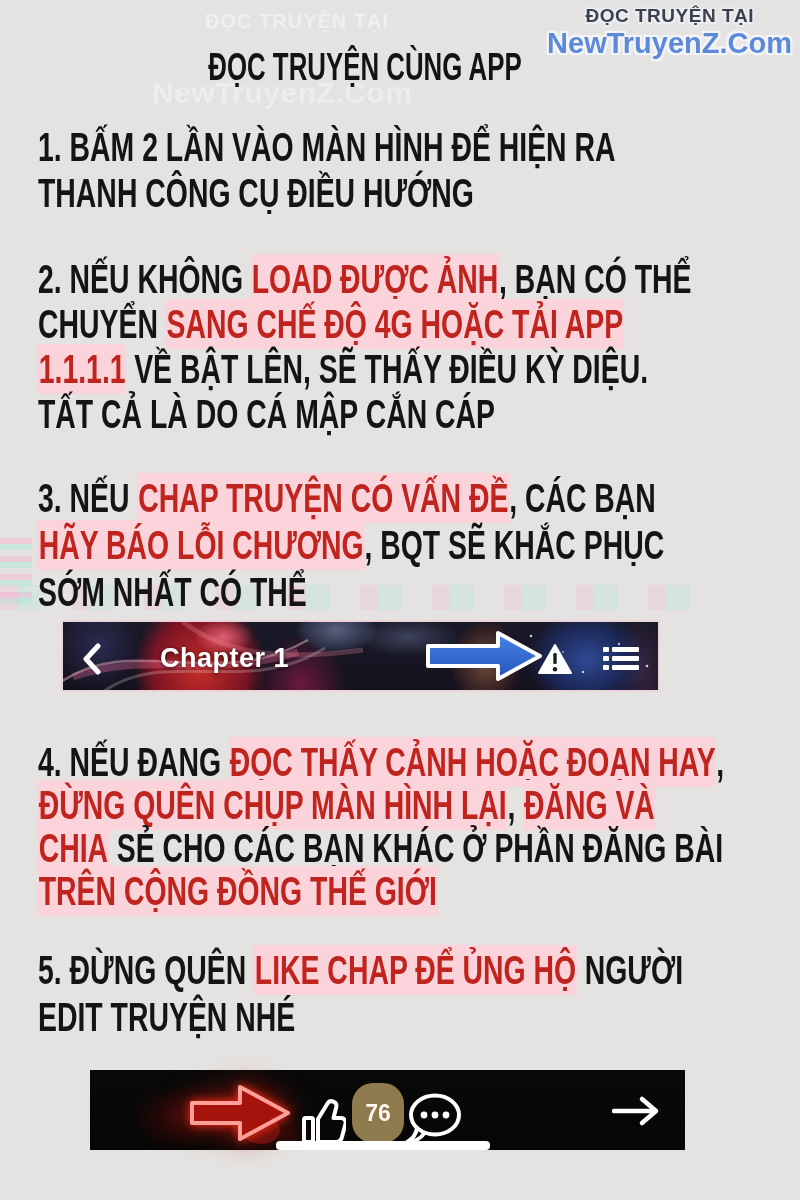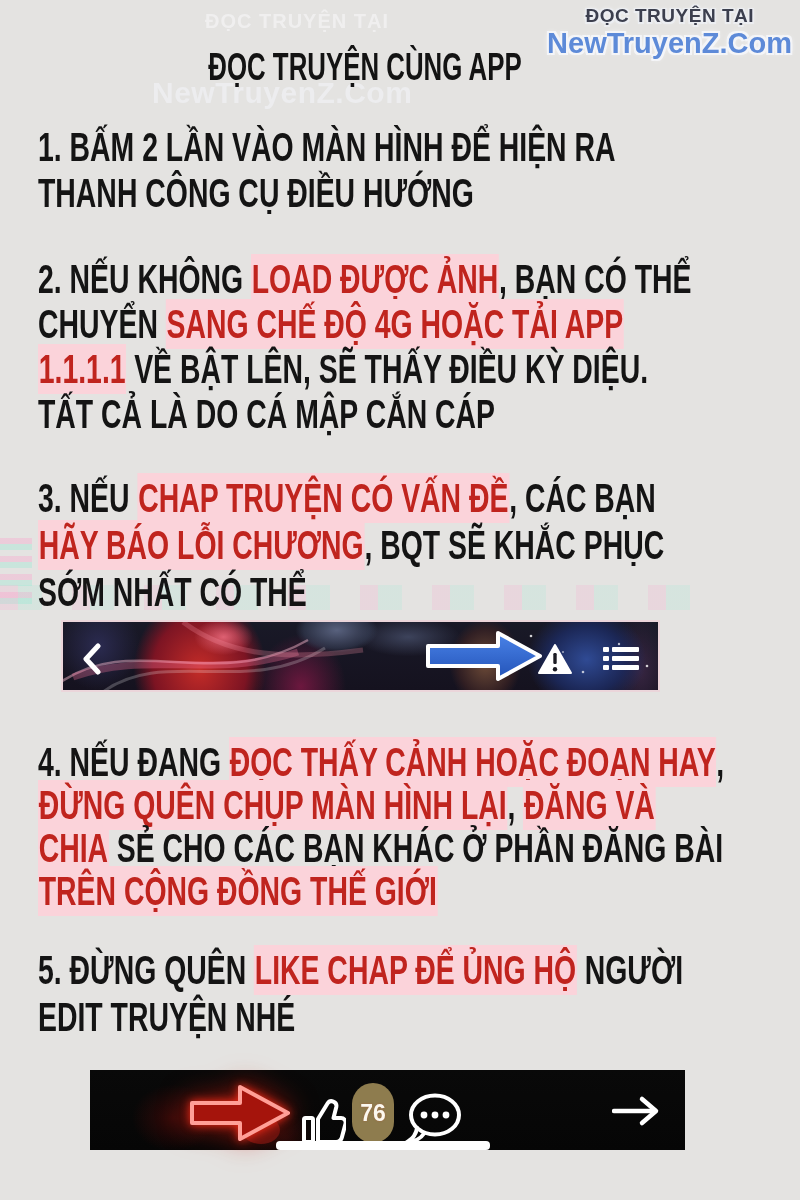--- a/index.html
+++ b/index.html
@@ -70,21 +70,21 @@
   .like-bar{position:absolute;left:90px;top:1070px;width:595px;height:80px;z-index:2;
     background:
       radial-gradient(55px 45px at 14% 60%,rgba(96,12,10,.5),transparent 75%),
       radial-gradient(40px 30px at 33% 85%,rgba(90,15,12,.35),transparent 75%),
       linear-gradient(#090909,#060606);}
   .redball{position:absolute;left:152px;top:46px;width:38px;height:28px;border-radius:50%;
     background:#58120f;z-index:1;}
   .redarrow{position:absolute;left:100px;top:11px;z-index:2;
     filter:drop-shadow(0 0 5px rgba(255,45,25,.95)) drop-shadow(0 0 14px rgba(205,25,12,.75));}
   .thumb{position:absolute;left:208px;top:22px;z-index:2;}
-  .badge{position:absolute;left:262px;top:13px;width:42px;height:60px;border-radius:21px;
+  .badge{position:absolute;left:262px;top:13px;width:52px;height:60px;border-radius:21px;
     background:var(--badge,#8e7c4e);display:flex;align-items:center;justify-content:center;z-index:3;}
   .badge span{font-size:23px;font-weight:bold;color:#fbf8ef;text-shadow:0 0 2px rgba(190,70,50,.5);}
   .bubble{position:absolute;left:315px;top:23px;z-index:2;}
   .nextarrow{position:absolute;left:522px;top:25px;z-index:2;}
   .whitestrip{position:absolute;left:186px;top:71px;width:214px;height:9px;background:#fff;
     border-radius:4px;z-index:4;}
 </style>
 </head>
 <body>
 
@@ -127,20 +127,21 @@
       <path d="M120,0 C160,30 210,40 300,28" stroke="rgba(255,150,170,.25)" stroke-width="5" fill="none"></path>
       <circle cx="468" cy="14" r="1.3" fill="rgba(255,255,255,.8)"></circle>
       <circle cx="520" cy="50" r="1.3" fill="rgba(255,255,255,.7)"></circle>
       <circle cx="556" cy="22" r="1.2" fill="rgba(255,255,255,.7)"></circle>
       <circle cx="584" cy="44" r="1.3" fill="rgba(255,255,255,.8)"></circle>
       <circle cx="500" cy="30" r="1" fill="rgba(255,255,255,.6)"></circle>
     </svg>
     <svg class="chev" width="18" height="32" viewBox="0 0 18 32">
       <polyline points="15,3 3,16 15,29" stroke="#fff" stroke-width="5" fill="none" stroke-linecap="round" stroke-linejoin="round"></polyline>
     </svg>
+    <span class="chapter-label">Chapter 1</span>
     <svg class="bluearrow" width="118" height="54" viewBox="0 0 118 54">
       <defs>
         <linearGradient id="bg1" x1="0" y1="0" x2="0" y2="1">
           <stop offset="0" stop-color="#4a83e8"></stop>
             <stop offset="1" stop-color="#2353b8"></stop>
         </linearGradient>
       </defs>
       <polygon points="2,17 72,17 72,4 114,27 72,50 72,37 2,37" fill="url(#bg1)" stroke="#fff" stroke-width="4" stroke-linejoin="round"></polygon>
     </svg>
     <svg class="warn" width="34" height="30" viewBox="0 0 34 30">

